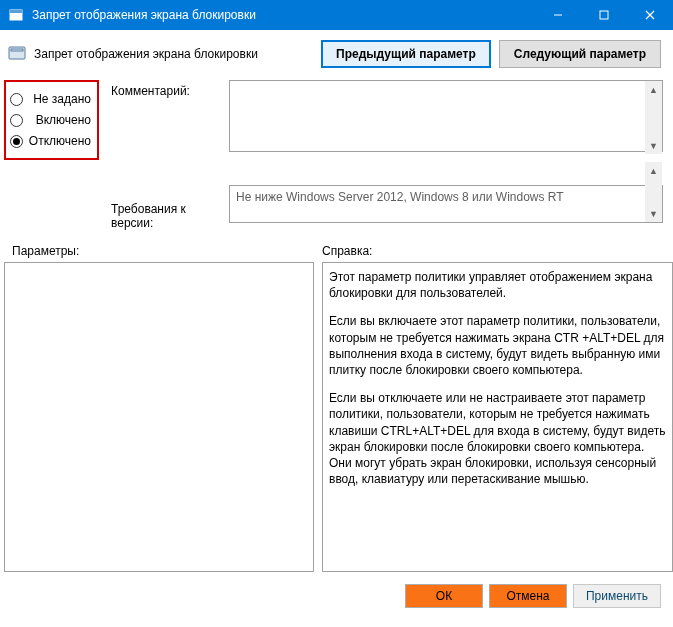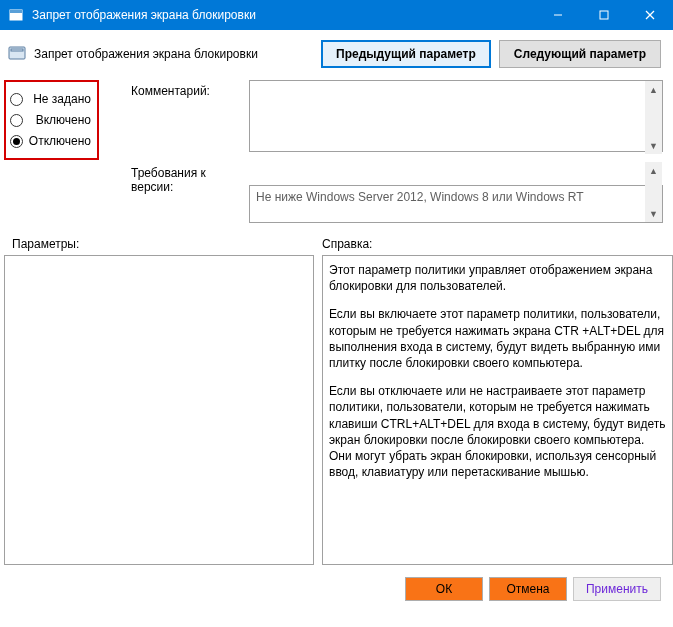--- a/index.html
+++ b/index.html
@@ -93,22 +93,21 @@
     content: '';
     width: 7px; height: 7px;
     background: #000;
     border-radius: 50%;
   }
   .labels-col {
     width: 130px;
     padding: 6px 4px 0 12px;
     display: flex;
     flex-direction: column;
-    gap: 68px;
-    margin-left: 20px;
+    gap: 104px;
   }
   .fields-col {
     flex: 1;
     display: flex;
     flex-direction: column;
     gap: 6px;
     padding-top: 2px;
   }
   .textarea-comment {
     width: 100%;
@@ -177,21 +176,21 @@
   }
   .dlg-btn {
     min-width: 78px;
     padding: 4px 12px;
     background:#f97316;
     border:1px solid #adadad;
     font-size:12px;
     cursor:pointer;
   }
   .dlg-btn.disabled {
-    color:#6d28d9;
+    color:#0c4a6e;
     border-color:#c8c8c8;
     background:#efefef;
     cursor:default;
     text-align:center;
   }
 </style>
 </head>
 <body>
 
 <div class="titlebar">

